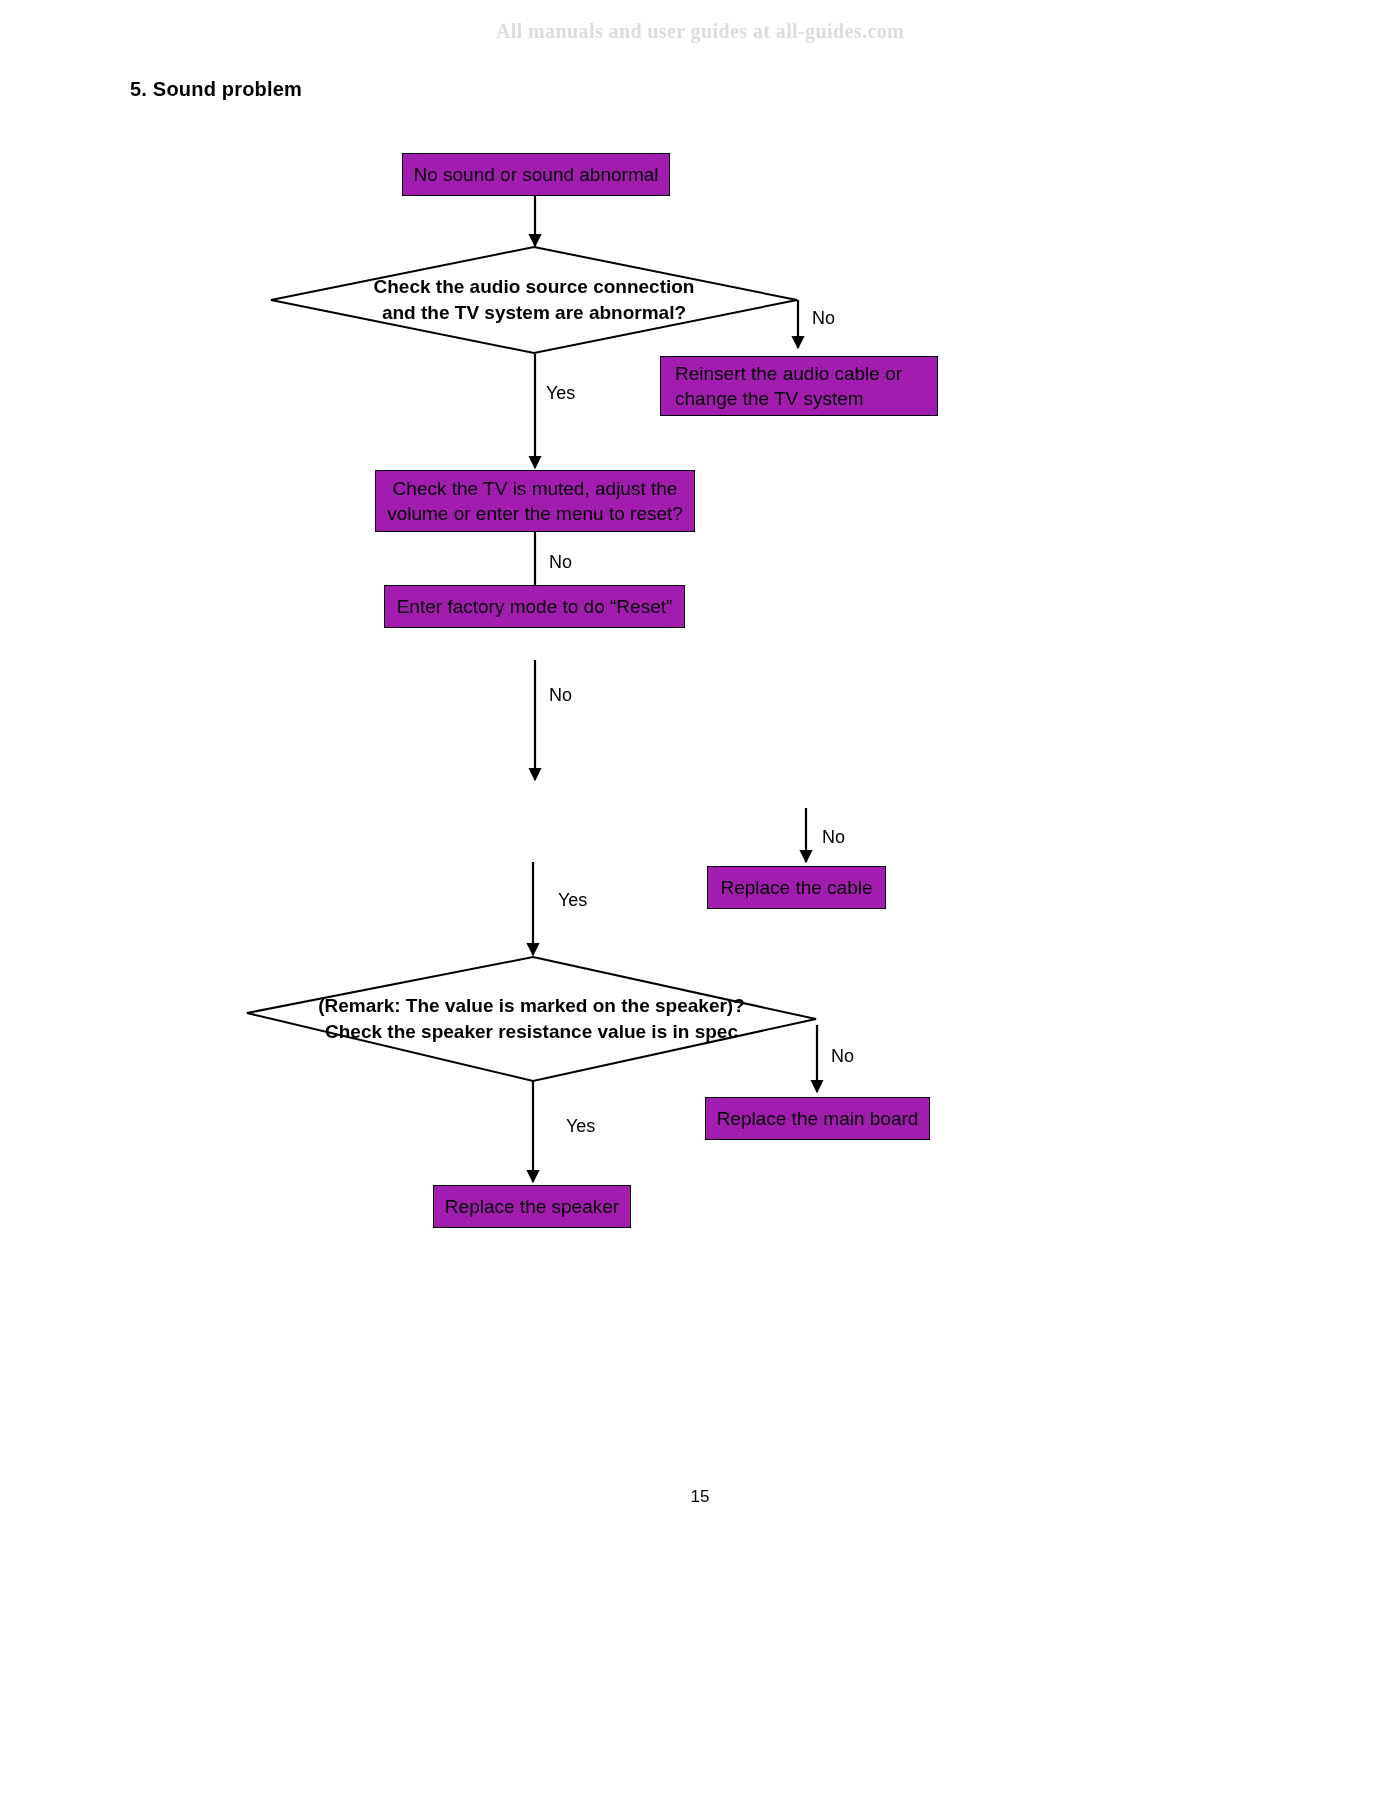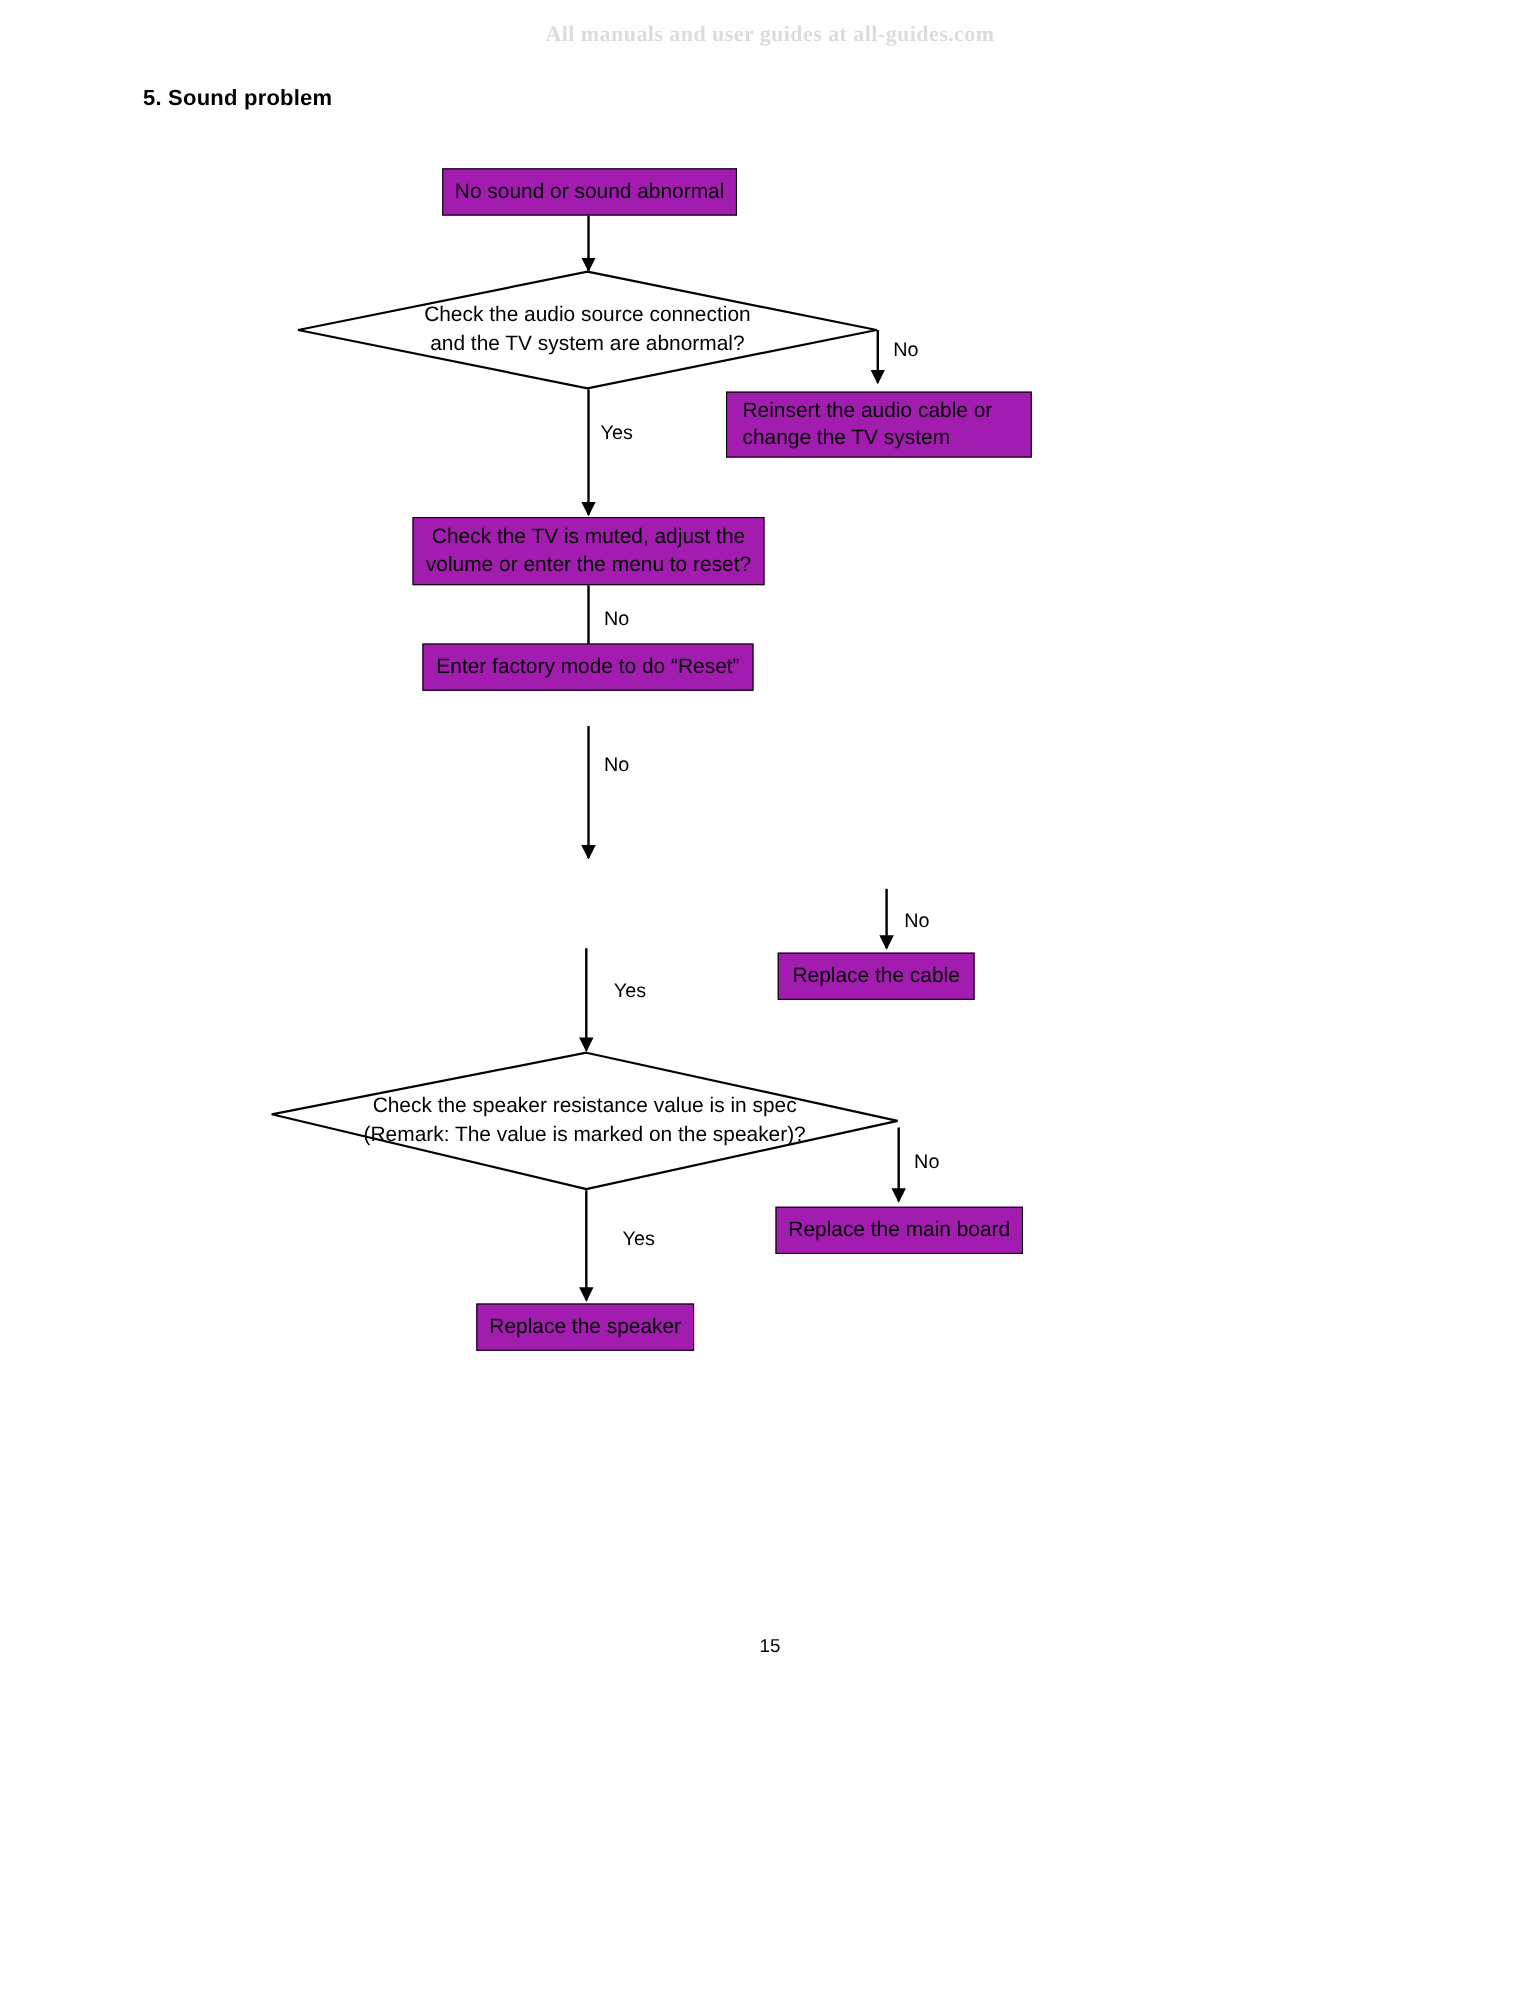--- a/index.html
+++ b/index.html
@@ -69,20 +69,21 @@
     color: #000;
     background: #a21caf;
   }
 
   .box {
     border: 1.6px solid #000;
   }
 
   .diamond-wrap {
     position: absolute;
+    font-weight: bold;
   }
   .diamond-wrap svg {
     position: absolute;
     left: 0;
     top: 0;
     overflow: visible;
   }
   .diamond-label {
     position: absolute;
     left: 0;
@@ -200,22 +201,22 @@
   <div class="node box" style="left:707px; top:866px; width:179px; height:43px;">
     <span>Replace the cable</span>
   </div>
 
   <div class="diamond-wrap" style="left:246px; top:956px; width:571px; height:126px;">
     <svg width="571" height="126" viewBox="0 0 571 126" xmlns="http://www.w3.org/2000/svg">
       <polygon points="287,1 570,63 287,125 1,57" fill="#ffffff" stroke="#000000" stroke-width="2"></polygon>
     </svg>
     <div class="diamond-label">
       <div>
+        <div>(Remark: The value is marked on the speaker)?</div>
         <div>Check the speaker resistance value is in spec</div>
-        <div>(Remark: The value is marked on the speaker)?</div>
       </div>
     </div>
   </div>
 
   <div class="edge-label" style="left:831px; top:1047px;">No</div>
 
   <div class="edge-label" style="left:566px; top:1117px;">Yes</div>
 
   <div class="node box" style="left:705px; top:1097px; width:225px; height:43px;">
     <span>Replace the main board</span>

